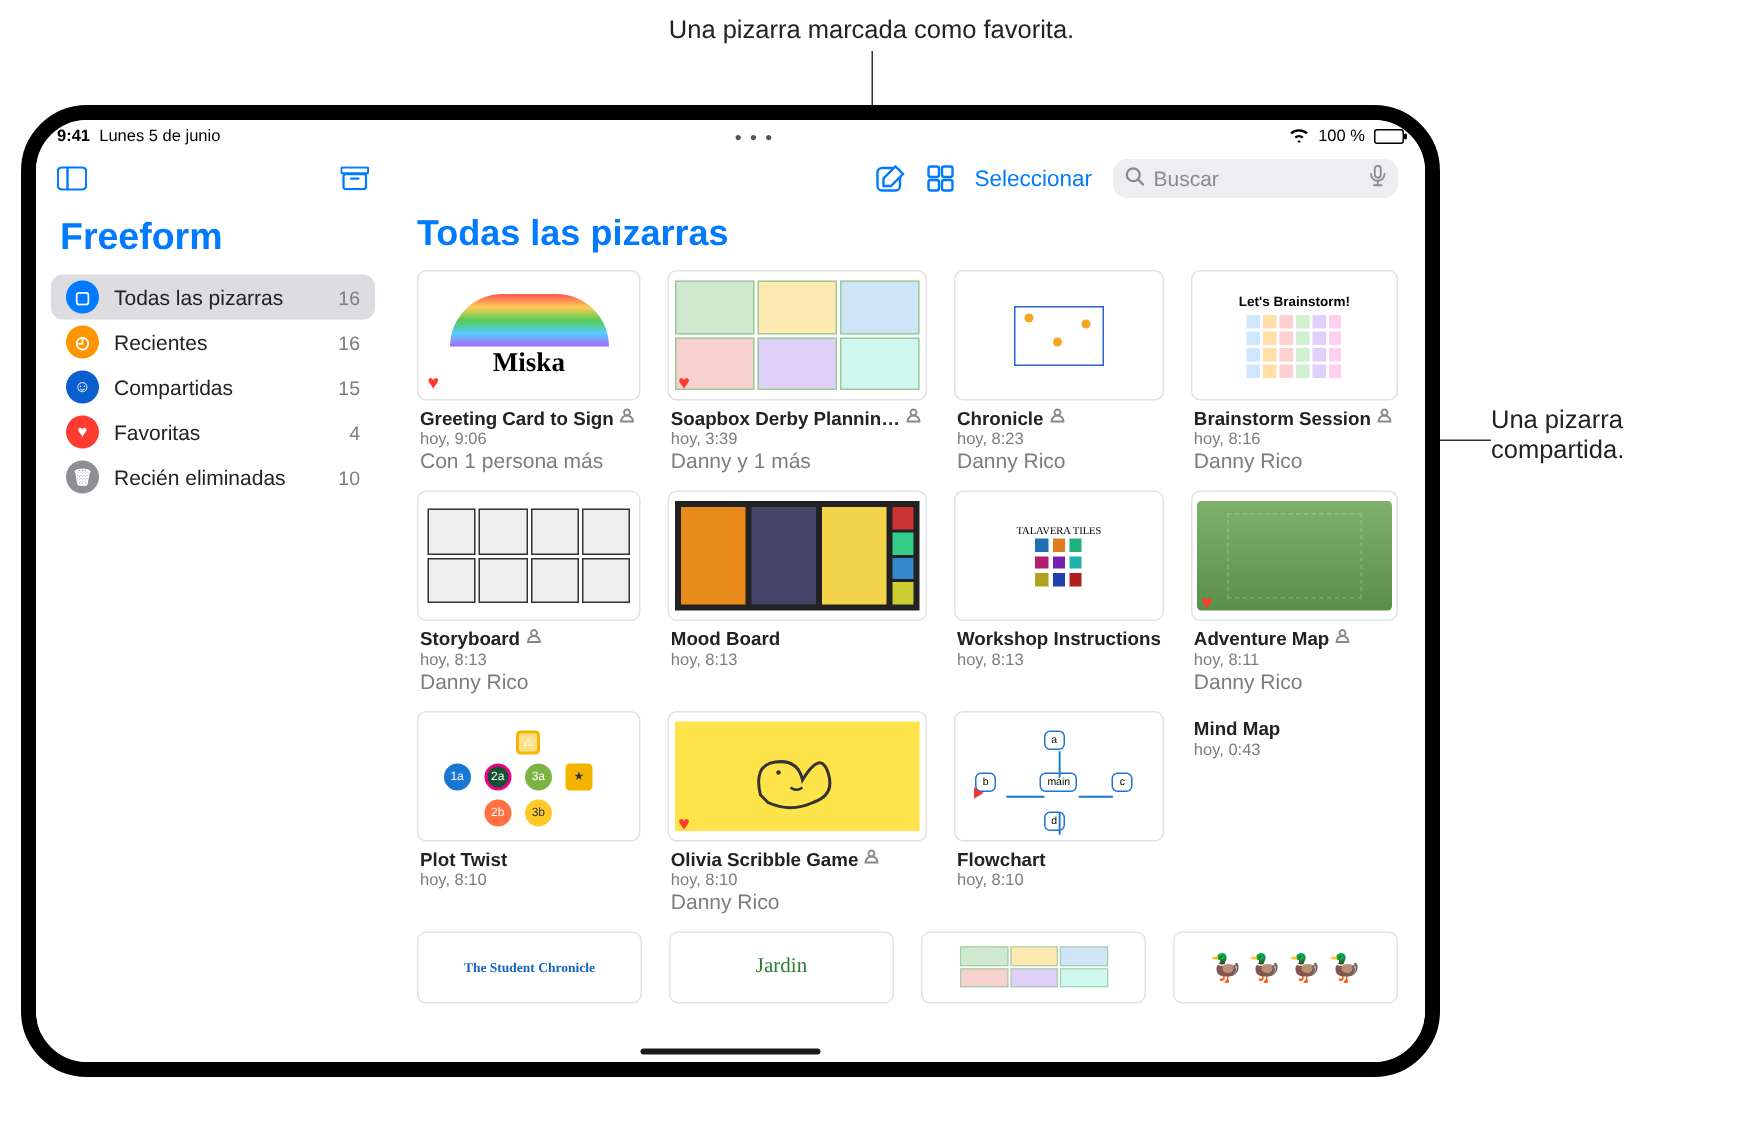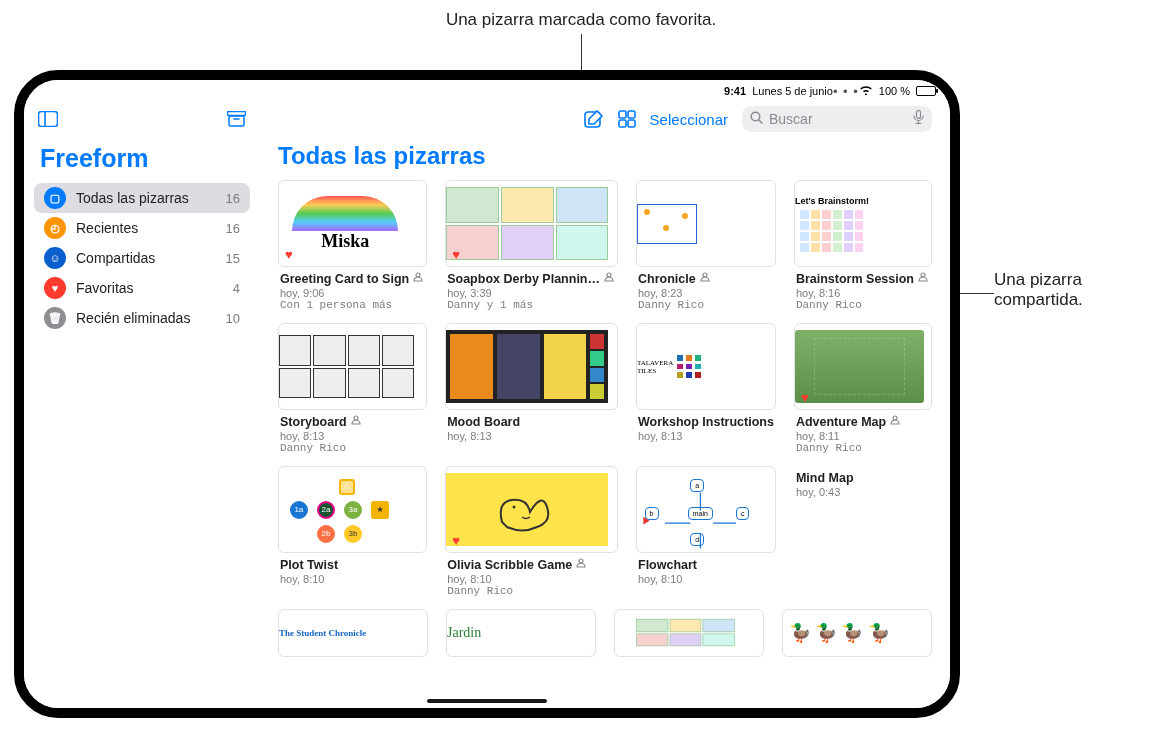--- a/index.html
+++ b/index.html
@@ -62,21 +62,21 @@
     width: 100%;
     height: 100%;
     background: #fff;
     display: flex;
     flex-direction: column;
   }
   
   .status {
     height: 22px;
     display: flex;
-    justify-content: flex-end;
+    justify-content: space-between;
     align-items: center;
     padding: 0 14px;
     font-size: 11px;
     color: #000;
   }
   .status .ellipsis { font-size: 13px; letter-spacing: 1px; color: #555;}
   .status .right { display: flex; gap: 6px; align-items: center;}
   .batt { width: 20px; height: 10px; border: 1px solid #000; border-radius: 2px; position: relative; padding:1px;}
   .batt::after { content:""; position:absolute; right:-3px; top:2px; width:2px; height:4px; background:#000; border-radius:1px;}
   .batt .fill { width:100%; height:100%; background:#000; border-radius:1px;}
@@ -123,31 +123,31 @@
   .si-del { background:#8e8e93;}
 
   .content { flex:1; padding:6px 18px 0; overflow:hidden; }
   .content-title { color:#007aff; font-size:24px; font-weight:700; margin-bottom:10px;}
   .grid { display:grid; grid-template-columns: repeat(4, 1fr); gap: 12px 18px;}
   .card { }
   .thumb {
     position: relative;
     width:100%; height:87px; border:1px solid #e1e1e5; border-radius:6px;
     background:#fff; overflow:hidden;
-    display:flex; align-items:center; 
+    display:flex; align-items:center; justify-content:center;
   }
   .fav-heart {
     position:absolute; left:6px; bottom:5px;
     width:14px; height:14px; color:#ff3b30; font-size:13px;
   }
   .card-meta { padding: 5px 2px 0; }
   .card-title { font-size:12.5px; font-weight:600; color:#222; display:flex; align-items:center; gap:4px; white-space:nowrap; overflow:hidden; text-overflow:ellipsis;}
   .card-title .sh-ind { color:#888; font-size:12px;}
   .card-time { font-size:11px; color:#7c7c82; margin-top:1px;}
-  .card-sub { font-size:11px; color:#7c7c82;font-family:Liberation Mono, monospace;}
+  .card-sub { font-size:14px; color:#7c7c82;}
 
   
   .art { width:90%; height:80%; position:relative;}
   .rainbow {
     width:80%; height:35px; border-radius:50px 50px 0 0;
     background: linear-gradient(#f55,#fc5,#5c5,#5cf,#a6f);
     margin: 6px auto 0;
   }
   .cursive { position:absolute; bottom:6px; width:100%; text-align:center; font-family: cursive; font-size:18px; font-weight:bold;}
   .collage { display:grid; grid-template-columns:1fr 1fr 1fr; gap:2px; width:95%; height:85%;}
@@ -463,21 +463,21 @@
     <div class="card-meta">
       <div class="card-title">
                   <span>Mood Board</span>
                 </div>
       <div class="card-time">hoy, 8:13</div>
 
     </div>
             </div>
             <div class="card">
     <div class="thumb">
-      <div style="display:flex;flex-direction:row;align-items:center;gap:1px">
+      <div style="display:flex;flex-direction:column;align-items:center;gap:1px">
                   <div style="font-size:7px;font-family:serif">TALAVERA TILES</div>
                   <div class="tiles">
                     <div style="background:#1f6fb2"></div>
                     <div style="background:#e27b1f"></div>
                     <div style="background:#1fb27a"></div>
                     <div style="background:#b21f6f"></div>
                     <div style="background:#7a1fb2"></div>
                     <div style="background:#1fb2ad"></div>
                     <div style="background:#b2a11f"></div>
                     <div style="background:#1f3fb2"></div>

